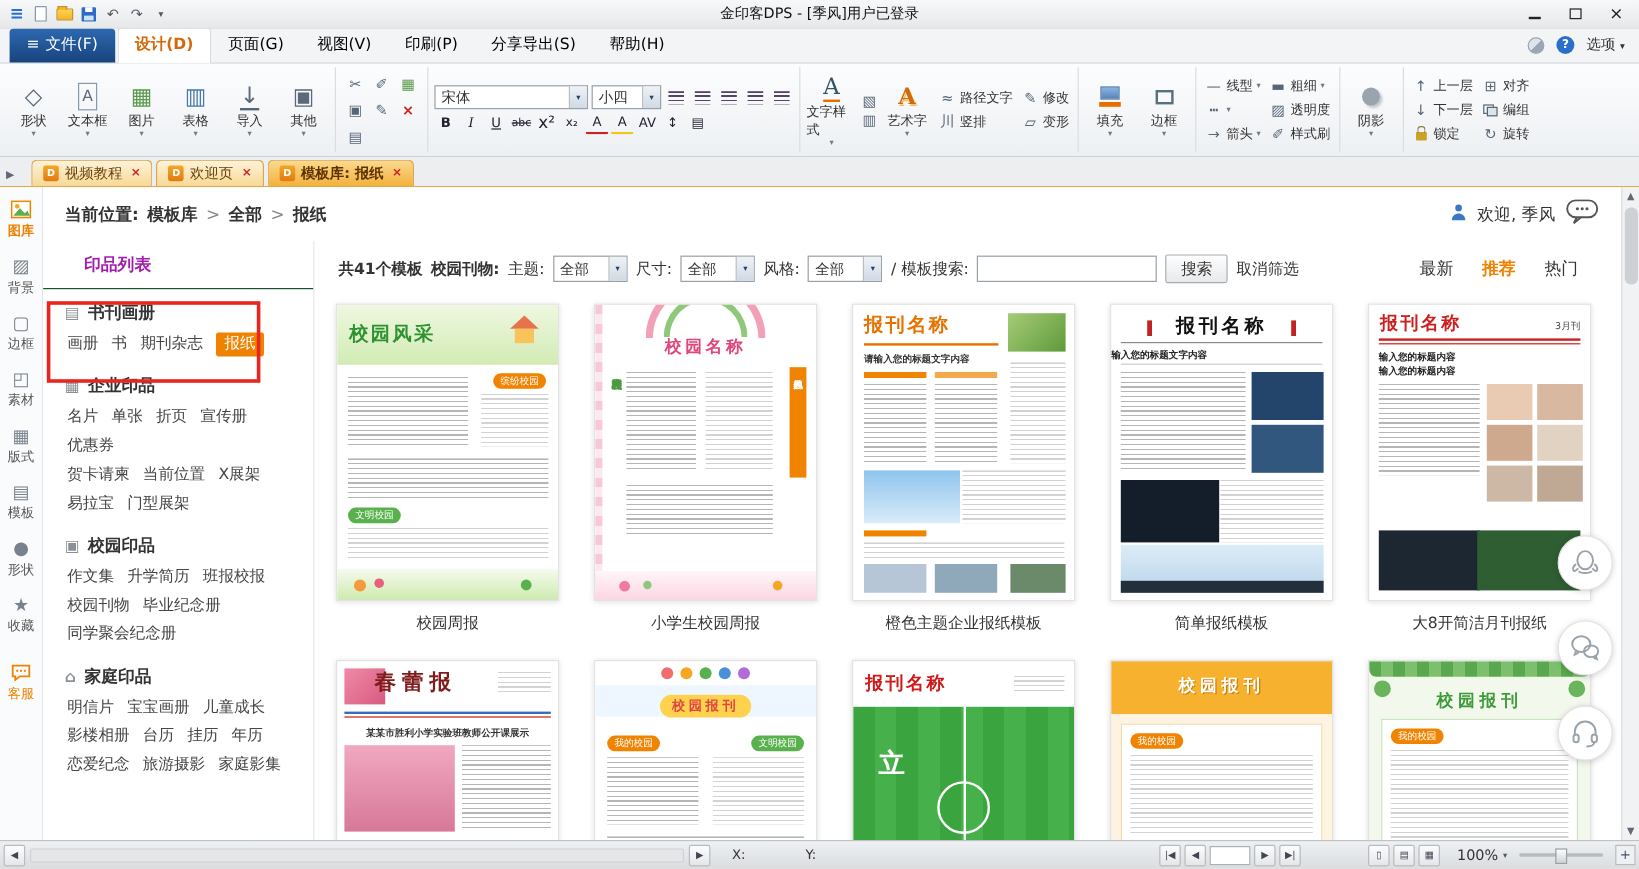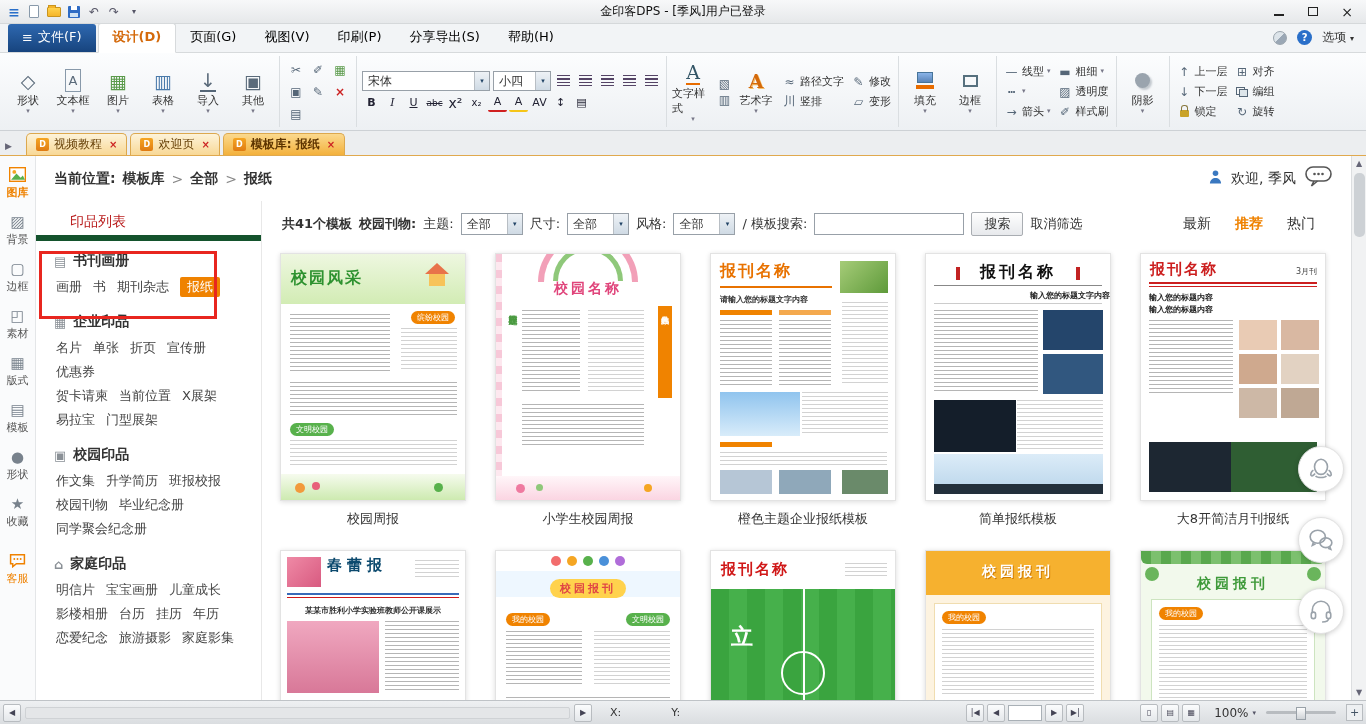--- a/index.html
+++ b/index.html
@@ -73,21 +73,21 @@
 .strip-item .gl{font-size:15px;color:#78828c;height:16px;line-height:16px}
 .strip-item.active{color:#ef8200;font-weight:bold}
 .strip-item.cs{color:#ef8200;margin-top:10px}
 .content{flex:1;display:flex;flex-direction:column;min-width:0}
 .crumb-row{height:45px;flex:0 0 45px;display:flex;align-items:center;padding:0 18px;background:#fff}
 .crumb{font-size:14px;color:#333;font-weight:bold;display:flex;gap:7px;align-items:center}
 .crumb .sep{color:#888;font-weight:normal}
 .crumb-right{margin-left:auto;display:flex;align-items:center;gap:9px;font-size:14px;color:#333}
 .body-row{flex:1;display:flex;min-height:0}
 .left-panel{width:226px;flex:0 0 226px;border-right:1px solid #e8e8e8;position:relative;background:#fff}
-.panel-title{height:40px;line-height:40px;padding-left:34px;font-size:14px;font-weight:normal;color:#b91c1c;border-bottom:6px solid #14532d}
+.panel-title{height:40px;line-height:40px;padding-left:34px;font-size:14px;font-weight:bold;color:#a21caf;border-bottom:1px solid #14532d}
 .psection{padding:11px 0 2px 18px}
 .psec-head{display:flex;align-items:center;gap:7px;font-size:14px;font-weight:bold;color:#333;margin-bottom:6px}
 .psec-head .gl{color:#8a9096;font-size:13px}
 .prow{display:flex;flex-wrap:wrap;gap:4px 11px;padding:1px 10px 3px 2px;font-size:13px;color:#454545;line-height:20px}
 .pitem{cursor:pointer}
 .pitem.hl{background:#ef8200;color:#fff;padding:0 7px;border-radius:2px}
 .anno-box{position:absolute;left:3px;top:50px;width:178px;height:68px;border:3px solid #e8261f;z-index:40;pointer-events:none}
 .main{flex:1;min-width:0;display:flex;flex-direction:column}
 .filterbar{height:46px;flex:0 0 46px;display:flex;align-items:center;gap:7px;padding-left:20px;font-size:13px;color:#333}
 .filterbar .bold{font-weight:bold}
@@ -209,21 +209,21 @@
         <span class="sicon">✐</span>
         <span class="sicon" style="color:#5a9a4a">▦</span>
         <span class="sicon">▣</span>
         <span class="sicon">✎</span>
         <span class="sicon" style="color:#c22;font-weight:bold">×</span>
         <span class="sicon">▤</span>
       </div>
     </div>
     <div class="rgroup">
       <div class="rcol">
-        <div style="display:flex;gap:3px;">
+        <div style="display:flex;gap:3px;align-items:center">
           <div class="combo" style="width:128px">
               <span class="val">宋体</span>
               <span class="caretbox">▾</span>
             </div>
           <div class="combo" style="width:58px">
               <span class="val">小四</span>
               <span class="caretbox">▾</span>
             </div>
           <span class="fmtbtn">
               <span class="bars"></span>
@@ -658,21 +658,21 @@
                 </div>
                 <div class="caption">橙色主题企业报纸模板</div>
               </div>
 
               <div class="card">
                 <div class="thumb">
                   <div class="abs serif" style="left:0;right:0;top:8px;text-align:center;font-size:16px;font-weight:bold;color:#111;letter-spacing:3px">报刊名称</div>
                   <div class="abs" style="left:30px;top:13px;width:4px;height:13px;background:#c22222"></div>
                   <div class="abs" style="right:30px;top:13px;width:4px;height:13px;background:#c22222"></div>
                   <div class="abs" style="left:8px;right:8px;top:31px;height:1px;background:#888"></div>
-                  <div class="abs" style="left:0;right:0;top:36px;text-align:right;font-size:8px;font-weight:bold;color:#222">输入您的标题文字内容</div>
+                  <div class="abs" style="left:0;right:0;top:36px;text-align:left;font-size:8px;font-weight:bold;color:#222">输入您的标题文字内容</div>
                   <div class="abs" style="left:8px;right:8px;top:49px;height:1px;background:#ccc"></div>
                   <div class="abs ft" style="left:8px;top:56px;width:104px;height:84px"></div>
                   <div class="abs" style="right:7px;top:56px;width:60px;height:40px;background:#24456b"></div>
                   <div class="abs" style="right:7px;top:100px;width:60px;height:40px;background:#31577f"></div>
                   <div class="abs" style="left:8px;top:146px;width:82px;height:52px;background:#141e2a"></div>
                   <div class="abs ftl" style="right:7px;top:146px;width:86px;height:52px"></div>
                   <div class="abs" style="left:8px;right:7px;bottom:6px;height:40px;background:linear-gradient(#dcecf8,#b8d4ea)"></div>
                   <div class="abs" style="left:8px;right:7px;bottom:6px;height:10px;background:#23303c"></div>
                 </div>
                 <div class="caption">简单报纸模板</div>
@@ -698,21 +698,21 @@
                 </div>
                 <div class="caption">大8开简洁月刊报纸</div>
               </div>
             </div>
 
             <div class="grow">
 
               <div class="card">
                 <div class="thumb">
                   <div class="abs" style="left:6px;top:6px;width:34px;height:30px;background:linear-gradient(135deg,#ef8aa6,#d85a80)"></div>
-                  <div class="abs serif" style="left:46px;top:5px;font-size:15px;font-weight:bold;color:#0c4a6e;letter-spacing:5px">春蕾报</div>
+                  <div class="abs serif" style="left:31px;top:5px;font-size:18px;font-weight:bold;color:#7f1d1d;letter-spacing:5px">春蕾报</div>
                   <div class="abs ftl" style="right:6px;top:9px;width:44px;height:18px"></div>
                   <div class="abs" style="left:6px;right:6px;top:42px;height:2px;background:#3a6ab8"></div>
                   <div class="abs" style="left:6px;right:6px;top:46px;height:1px;background:#d01818"></div>
                   <div class="abs" style="left:0;right:0;top:54px;text-align:center;font-size:8px;font-weight:bold;color:#333">某某市胜利小学实验班教师公开课展示</div>
                   <div class="abs" style="left:6px;top:70px;width:92px;height:72px;background:linear-gradient(#f0a8c0,#d87898)"></div>
                   <div class="abs ft" style="left:104px;top:70px;width:74px;height:72px"></div>
 
                 </div>
               </div>
 

